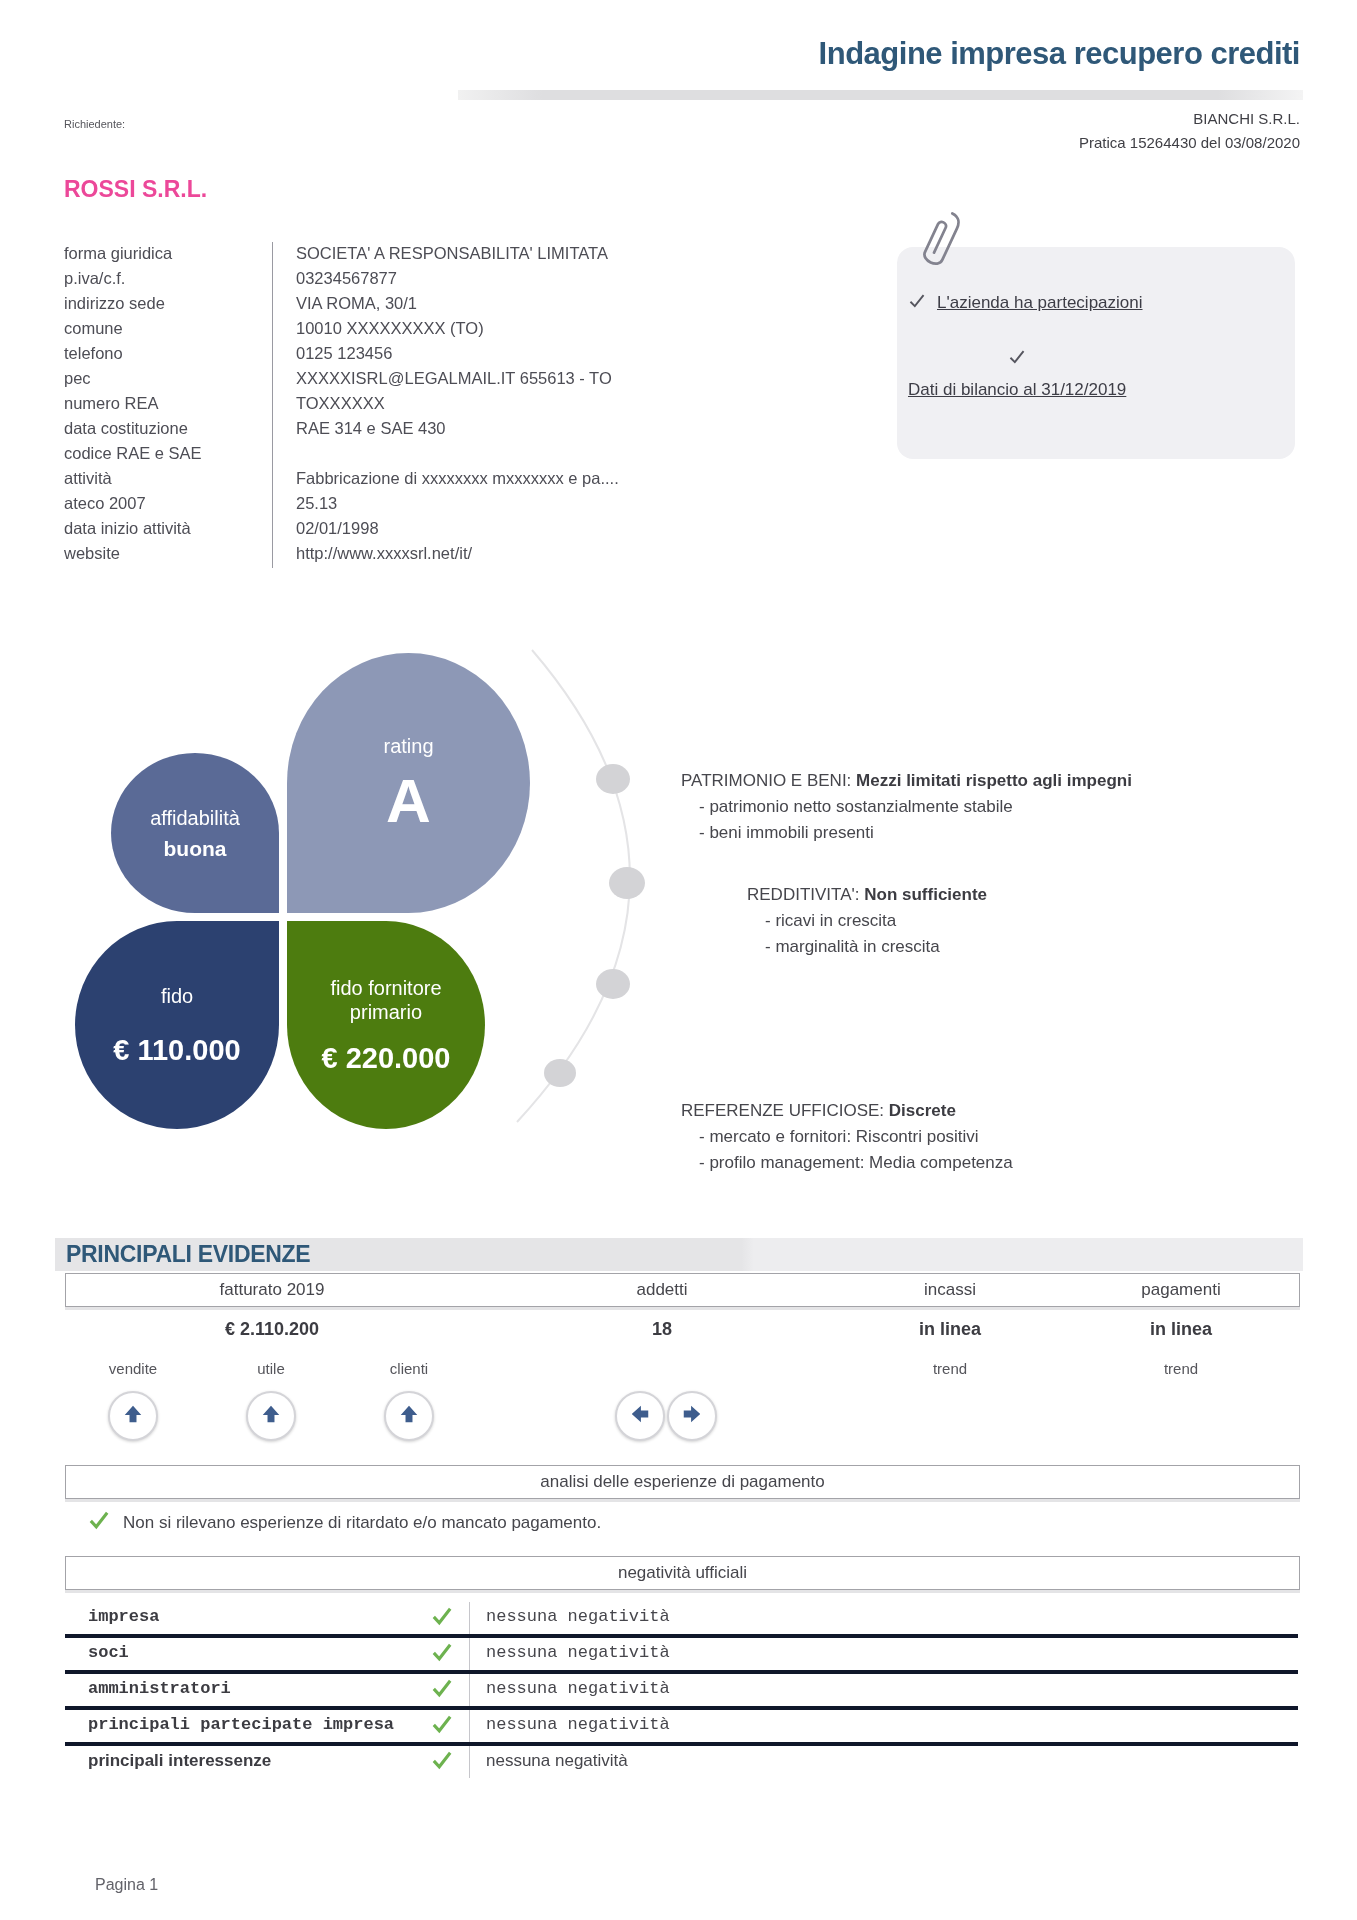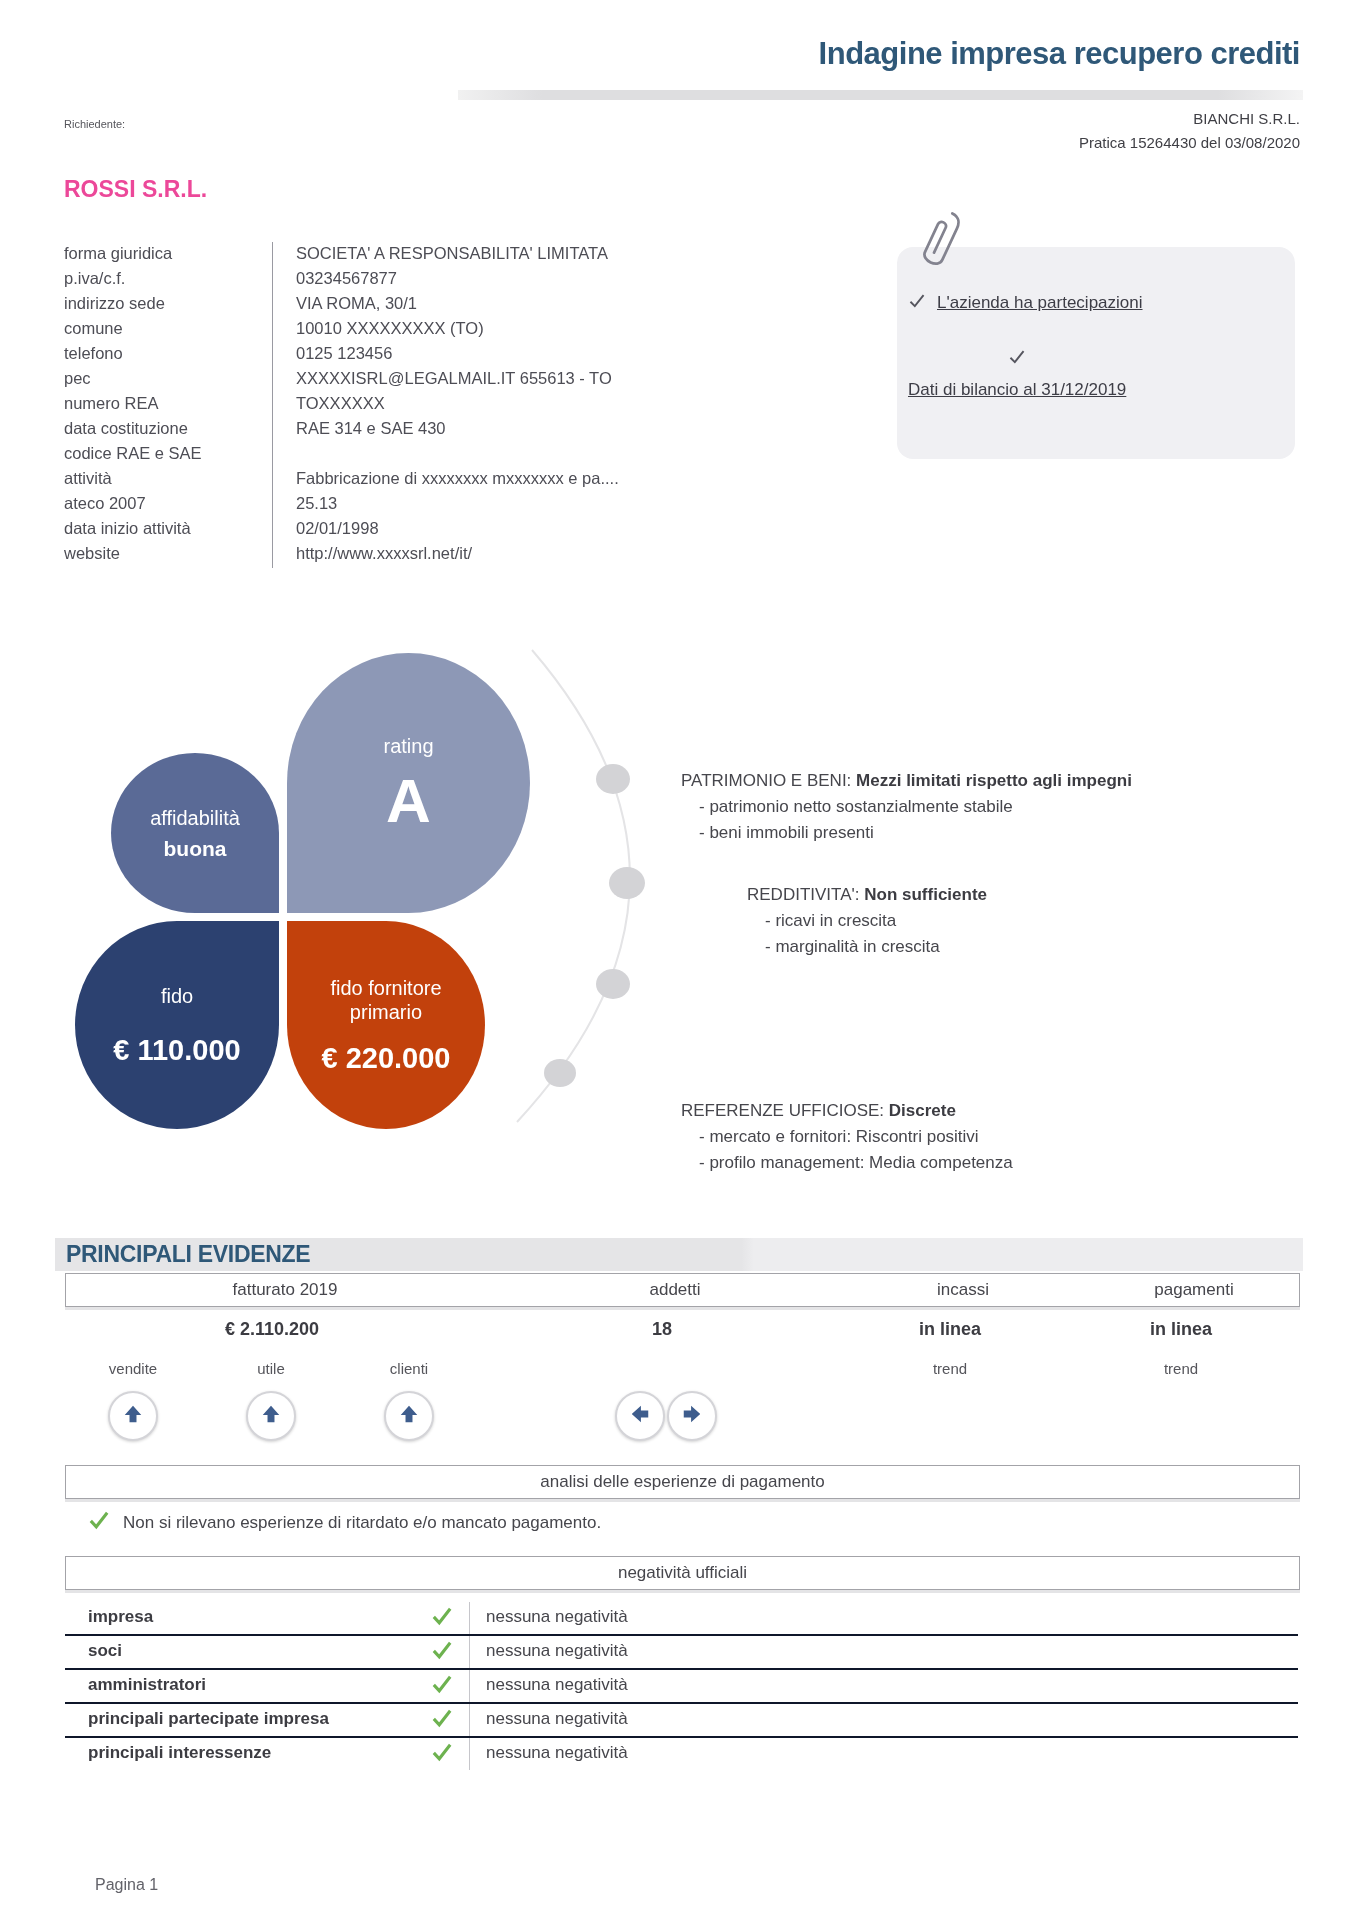--- a/index.html
+++ b/index.html
@@ -56,36 +56,36 @@
   .a1{left:681px;top:768px;}
   .a2{left:747px;top:882px;}
   .a3{left:747px;top:992px;}
   .a4{left:681px;top:1098px;}
 
   
   .ev-box{position:absolute;left:65px;width:1233px;height:32px;border:1px solid #a3a3a8;background:#fff;
           box-shadow:0 3px 0 #e4e4e6;}
   .ev-header-box{top:1273px;}
   .ev-center{position:absolute;transform:translateX(-50%);white-space:nowrap;}
-  .ev-h{top:1280px;font-size:17px;color:#46464c;margin-left:13px;}
+  .ev-h{top:1280px;font-size:17px;color:#46464c;}
   .ev-v{top:1319px;font-size:18px;font-weight:bold;color:#3c3c42;}
   .ev-s{top:1360px;font-size:15px;color:#55555b;}
   .icon-circle{position:absolute;top:1391px;width:50px;height:50px;box-sizing:border-box;border-radius:50%;
                background:#fff;border:2px solid #d4d4d8;box-shadow:0 1px 3px rgba(0,0,0,0.18);
                display:flex;align-items:center;justify-content:center;}
 
   
   .box-title{position:absolute;left:65px;width:1233px;height:32px;border:1px solid #a3a3a8;background:#fff;
              box-shadow:0 3px 0 #e4e4e6;text-align:center;line-height:32px;font-size:17px;color:#46464c;}
   .box-analisi{top:1465px;}
   .box-negativita{top:1556px;}
   .note-line{position:absolute;left:88px;top:1510px;display:flex;align-items:center;gap:13px;font-size:17px;color:#46464c;}
   .neg-rows{position:absolute;left:65px;top:1602px;width:1233px;}
   .neg-row{position:relative;height:32px;}
-  .neg-row.sep{border-bottom:2px solid #0f172a;}
+  .neg-row.sep{border-bottom:4px solid #0f172a;font-family:Liberation Mono, monospace;}
   .neg-label{position:absolute;left:23px;top:5px;font-size:17px;font-weight:bold;color:#3c3c42;}
   .neg-check{position:absolute;left:366px;top:4px;}
   .neg-divider{position:absolute;left:404px;top:0;width:1px;height:100%;background:#c6c6cb;}
   .neg-value{position:absolute;left:421px;top:5px;font-size:17px;color:#46464c;}
 
   .page-num{position:absolute;left:95px;top:1876px;font-size:16px;color:#63636a;}
 </style>
 </head>
 <body>
 
@@ -167,21 +167,21 @@
     <div class="petal-sub">buona</div>
   </div>
   <div class="petal petal-tr" style="background:#8d98b6">
     <div class="petal-label">rating</div>
     <div class="rating-letter">A</div>
   </div>
   <div class="petal petal-bl" style="background:#2c4170">
     <div class="petal-label">fido</div>
     <div class="petal-amount">€ 110.000</div>
   </div>
-  <div class="petal petal-br" style="background:#c2410c">
+  <div class="petal petal-br" style="background:#4d7c0f">
     <div class="petal-label">
       <div>fido fornitore</div>
       <div>primario</div>
     </div>
     <div class="petal-amount" style="margin-top:18px">€ 220.000</div>
   </div>
 
   <div class="assess a1">
     <div><span>PATRIMONIO E BENI:</span> <span class="assess-value">Mezzi limitati rispetto agli impegni</span></div>
     <div class="bullet">- patrimonio netto sostanzialmente stabile</div>

